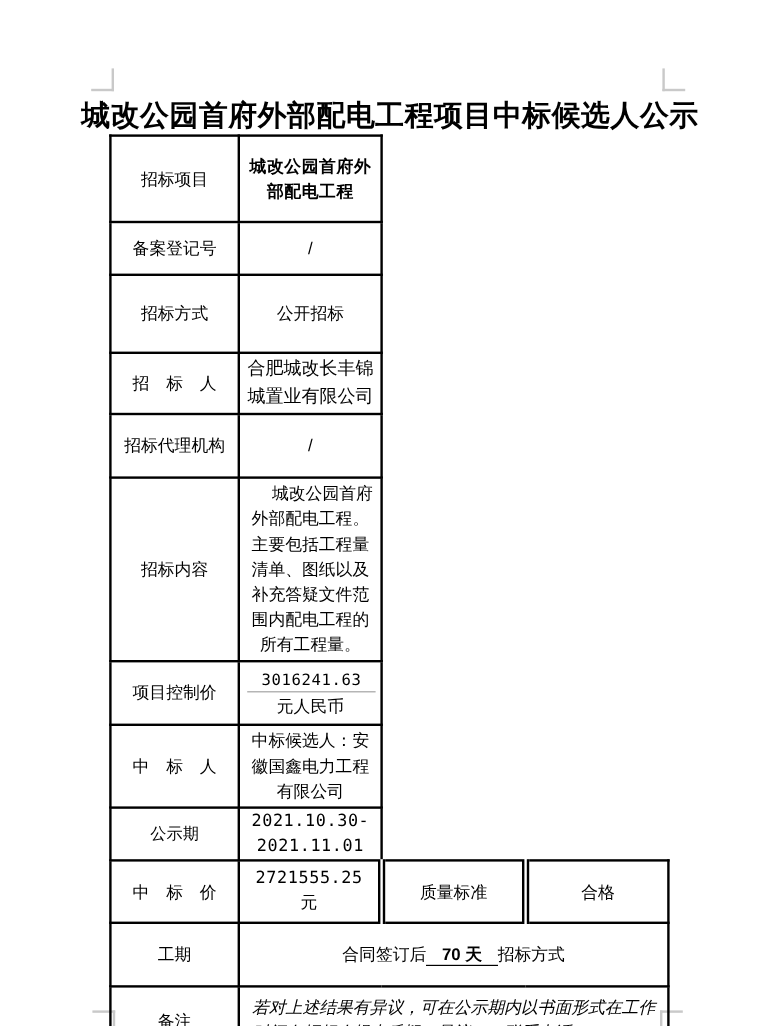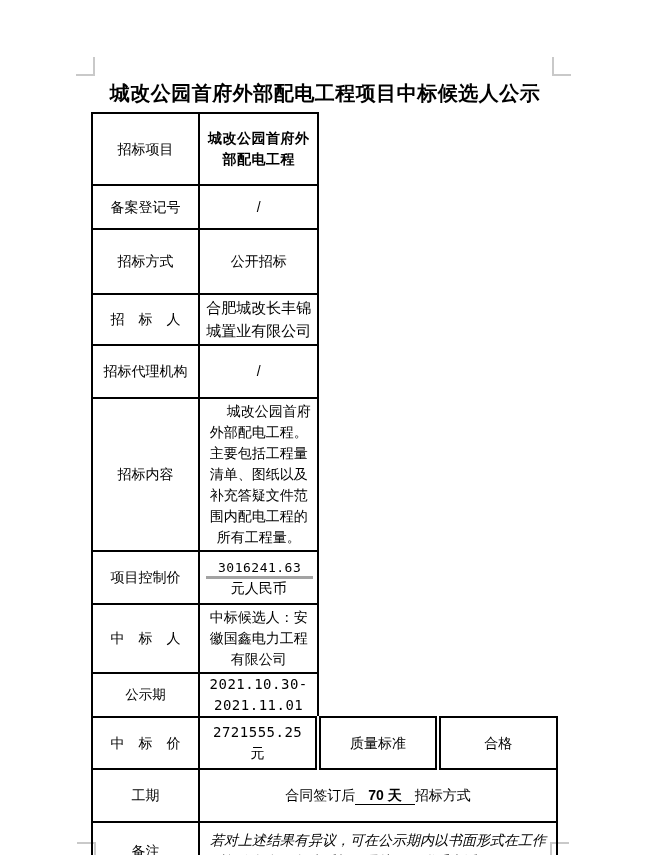--- a/index.html
+++ b/index.html
@@ -10,40 +10,40 @@
   }
   
   .mark{position:absolute;}
   .mark-tl{left:76px;top:57px;width:17px;height:17px;border-right:2px solid #c9c9c9;border-bottom:2px solid #c9c9c9;}
   .mark-tr{left:552px;top:57px;width:17px;height:17px;border-left:2px solid #c9c9c9;border-bottom:2px solid #c9c9c9;}
   .mark-bl{left:77px;top:842px;width:17px;height:12px;border-right:2px solid #c9c9c9;border-top:2px solid #c9c9c9;}
   .mark-br{left:550px;top:842px;width:17px;height:12px;border-left:2px solid #c9c9c9;border-top:2px solid #c9c9c9;}
 
   .doc-title{
     position:absolute;top:80px;left:0;width:650px;text-align:center;
-    font-size:20px;font-weight:bold;letter-spacing:0.5px;
+    font-size:24px;font-weight:bold;letter-spacing:0.5px;
   }
 
   table.notice{
     position:absolute;left:91px;top:112px;width:467px;
     border-collapse:collapse;table-layout:fixed;
   }
   table.notice td{
     border:2px solid #000;text-align:center;vertical-align:middle;
     font-size:14px;padding:2px 6px;line-height:1.5;
     overflow:hidden;
   }
   td.lbl{width:93px;}
   .v-bold{font-size:14.5px;font-weight:bold;letter-spacing:0.5px;}
   .mono{font-family:"DejaVu Sans Mono",monospace;font-size:13px;letter-spacing:0.5px;}
   .content-cell{
     text-align:justify;text-indent:20px;font-size:13.5px;
     padding:4px 9px;line-height:26px;margin-left:38px;
   }
-  .u-seg{border-bottom:3px solid #a3a3a3;padding:0 12px 1px 12px;}
+  .u-seg{border-bottom:1px solid #a3a3a3;padding:0 12px 1px 12px;}
   .u-days{border-bottom:1px solid #000;padding:0 13px 1px 13px;font-weight:bold;}
   .dbl-left{border-left:6px double #000 !important;margin-left:22px;}
   .remarks-cell{
     font-family:"Liberation Serif",serif;font-style:italic;
     font-size:13px;line-height:21px;padding:4px 8px;
   }
 </style>
 </head>
 <body>
 

